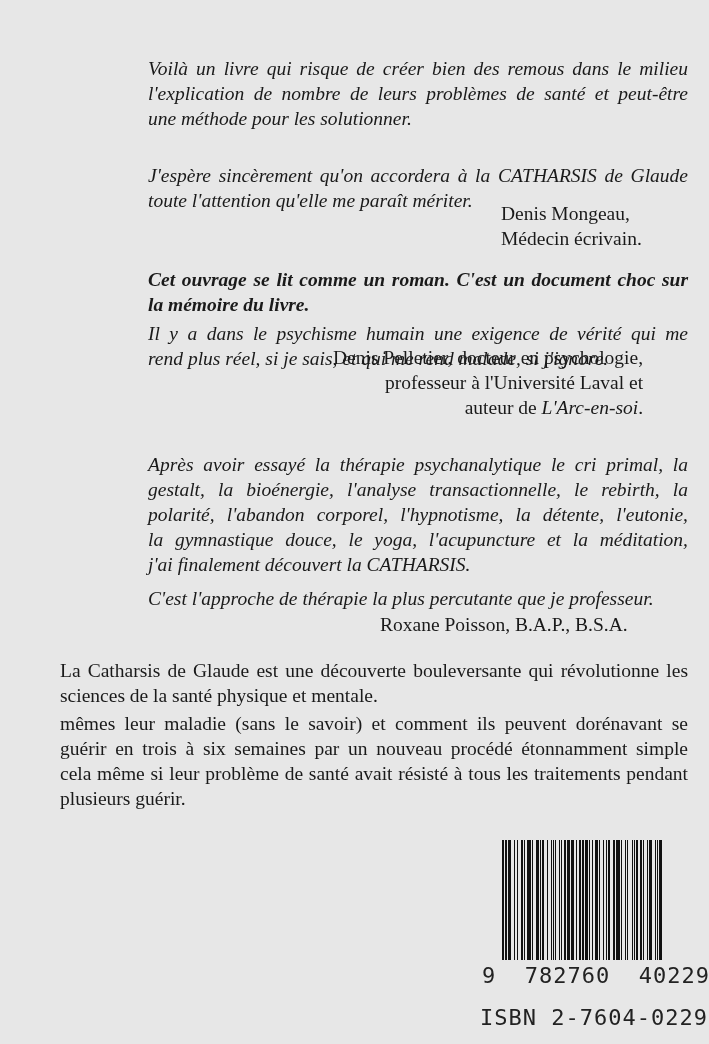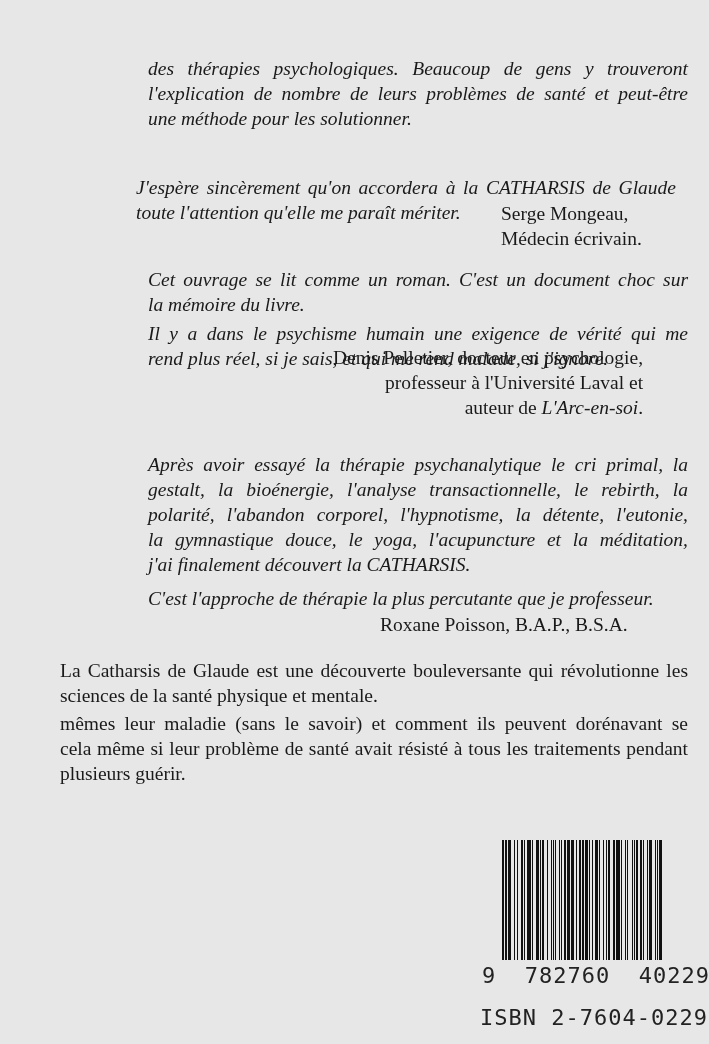--- a/index.html
+++ b/index.html
@@ -9,23 +9,23 @@
     font-family:"Liberation Serif", "DejaVu Serif", serif;
     color:#1a1a1a;
     position:relative;
   }
   .block { position:absolute; }
   .italic { font-style:italic; }
   .line { display:block; white-space:nowrap; font-size:19.5px; line-height:25px; height:25px; }
   .justify { text-align:justify; text-align-last:justify; }
   .last { text-align:left; text-align-last:left; }
   .q1 { left:148px; top:56px; width:540px; }
-  .q1b { left:136px; top:163px; width:540px;margin-top:12px; }
+  .q1b { left:148px; top:163px; width:540px; }
   .sig1 { left:501px; top:201px; }
-  .q2 { left:148px; top:267px; width:540px; }
+  .q2 { left:148px; top:267px; width:540px;font-weight:bold; }
   .q2b { left:148px; top:321px; width:540px; }
   .sig2 { left:333px; top:345px;text-align:right; }
   .q3 { left:148px; top:452px; width:540px; }
   .q3b { left:148px; top:586px; width:540px; }
   .sig3 { left:380px; top:612px; }
   .p1 { left:60px; top:658px; width:628px; }
   .p2 { left:60px; top:711px; width:628px; }
   .sig { font-size:19.5px; line-height:25px; }
   .barcode {
     position:absolute; left:502px; top:840px; width:160px; height:120px;
@@ -43,30 +43,30 @@
     position:absolute; left:480px; top:1005px;
     font-family:"DejaVu Sans Mono", "Liberation Mono", monospace;
     font-size:22px; letter-spacing:1px; color:#222;
     white-space:pre;
   }
 </style>
 </head>
 <body>
 
 <div class="block italic q1">
-  <span class="line justify">des thérapies psychologiques. Beaucoup de gens y trouveront</span>
+  <span class="line justify">Voilà un livre qui risque de créer bien des remous dans le milieu</span>
   <span class="line justify">l'explication de nombre de leurs problèmes de santé et peut-être</span>
   <span class="line last">une méthode pour les solutionner.</span>
 </div>
 <div class="block italic q1b">
   <span class="line justify">J'espère sincèrement qu'on accordera à la CATHARSIS de Glaude</span>
   <span class="line last">toute l'attention qu'elle me paraît mériter.</span>
 </div>
 <div class="block sig sig1">
-  <span class="line">Serge Mongeau,</span>
+  <span class="line">Denis Mongeau,</span>
   <span class="line">Médecin écrivain.</span>
 </div>
 
 <div class="block italic q2">
   <span class="line justify">Cet ouvrage se lit comme un roman. C'est un document choc sur</span>
   <span class="line last">la mémoire du livre.</span>
 </div>
 <div class="block italic q2b">
   <span class="line justify">Il y a dans le psychisme humain une exigence de vérité qui me</span>
   <span class="line last">rend plus réel, si je sais, et qui me rend malade, si j'ignore.</span>
@@ -90,20 +90,21 @@
 <div class="block sig sig3">
   <span class="line">Roxane Poisson, B.A.P., B.S.A.</span>
 </div>
 
 <div class="block p1">
   <span class="line justify">La Catharsis de Glaude est une découverte bouleversante qui révolutionne les</span>
   <span class="line last">sciences de la santé physique et mentale.</span>
 </div>
 <div class="block p2">
   <span class="line justify">mêmes leur maladie (sans le savoir) et comment ils peuvent dorénavant se</span>
+  <span class="line justify">guérir en trois à six semaines par un nouveau procédé étonnamment simple</span>
   <span class="line justify">cela même si leur problème de santé avait résisté à tous les traitements pendant</span>
   <span class="line last">plusieurs guérir.</span>
 </div>
 
 <div class="barcode" id="barcode">
     <div class="bar" style="width: 2.31884px;"></div>
     <div class="space" style="width: 1.15942px;"></div>
     <div class="bar" style="width: 1.15942px;"></div>
     <div class="space" style="width: 1.15942px;"></div>
     <div class="bar" style="width: 3.47826px;"></div>

